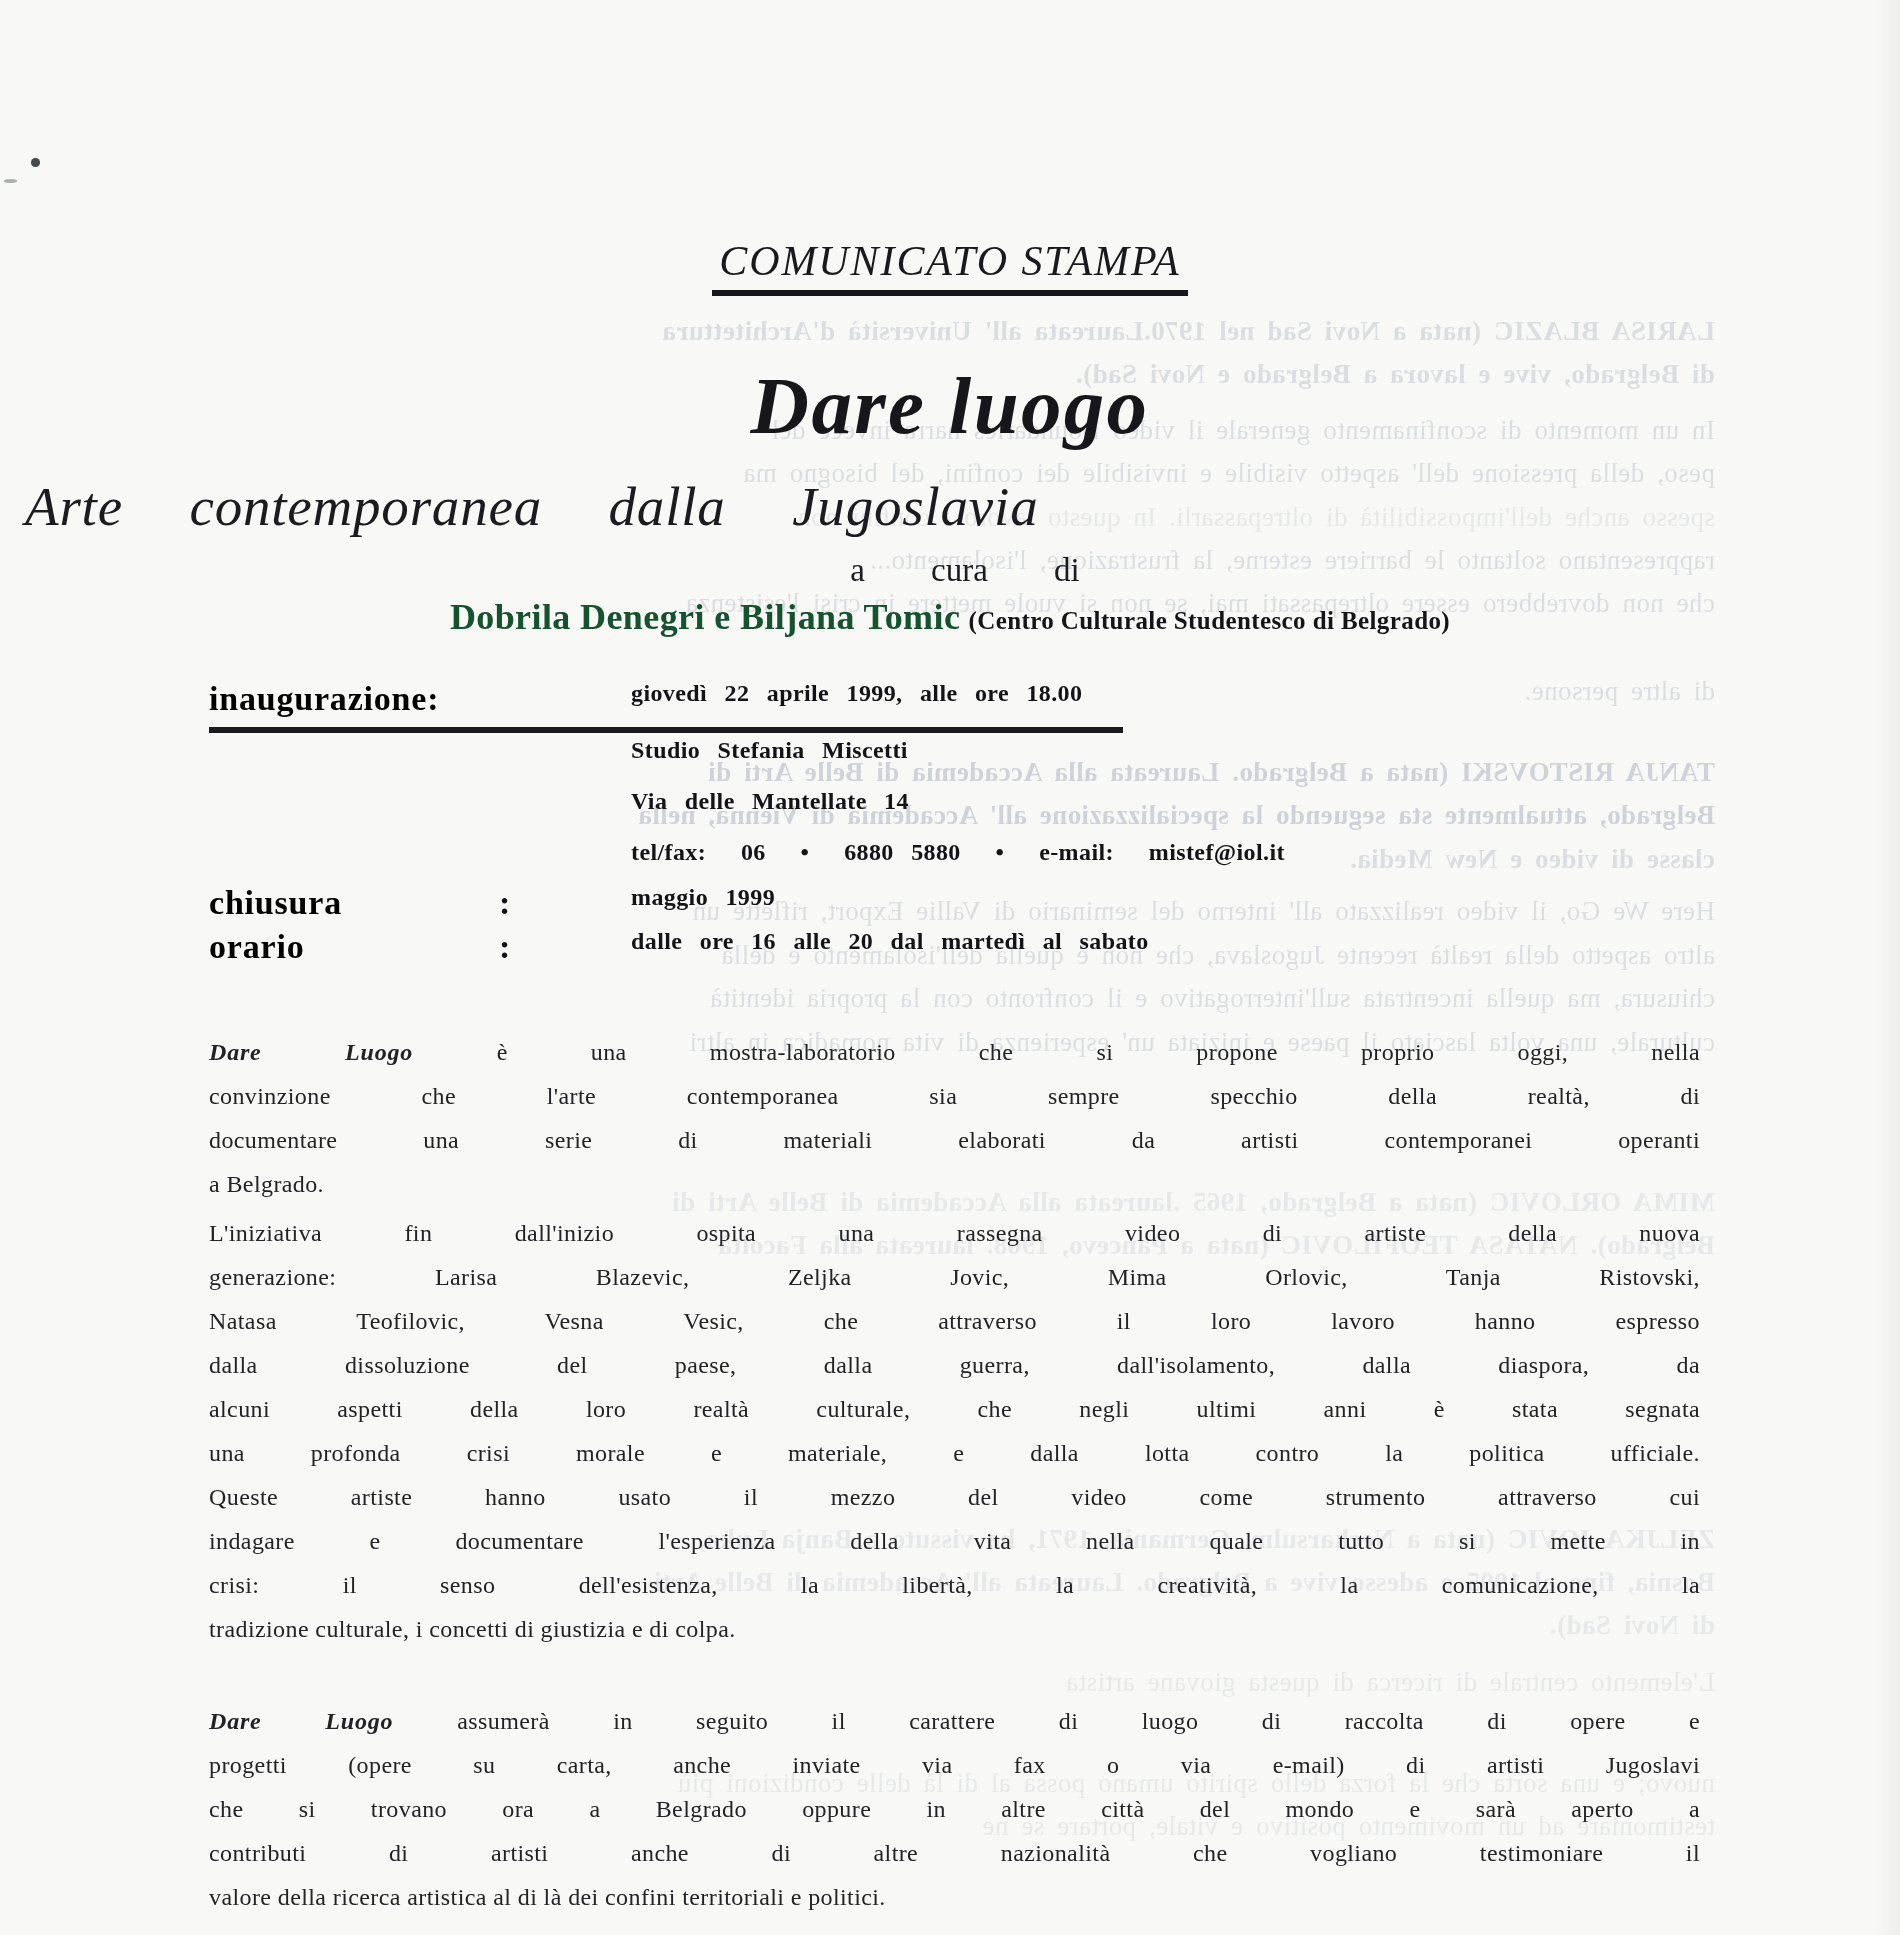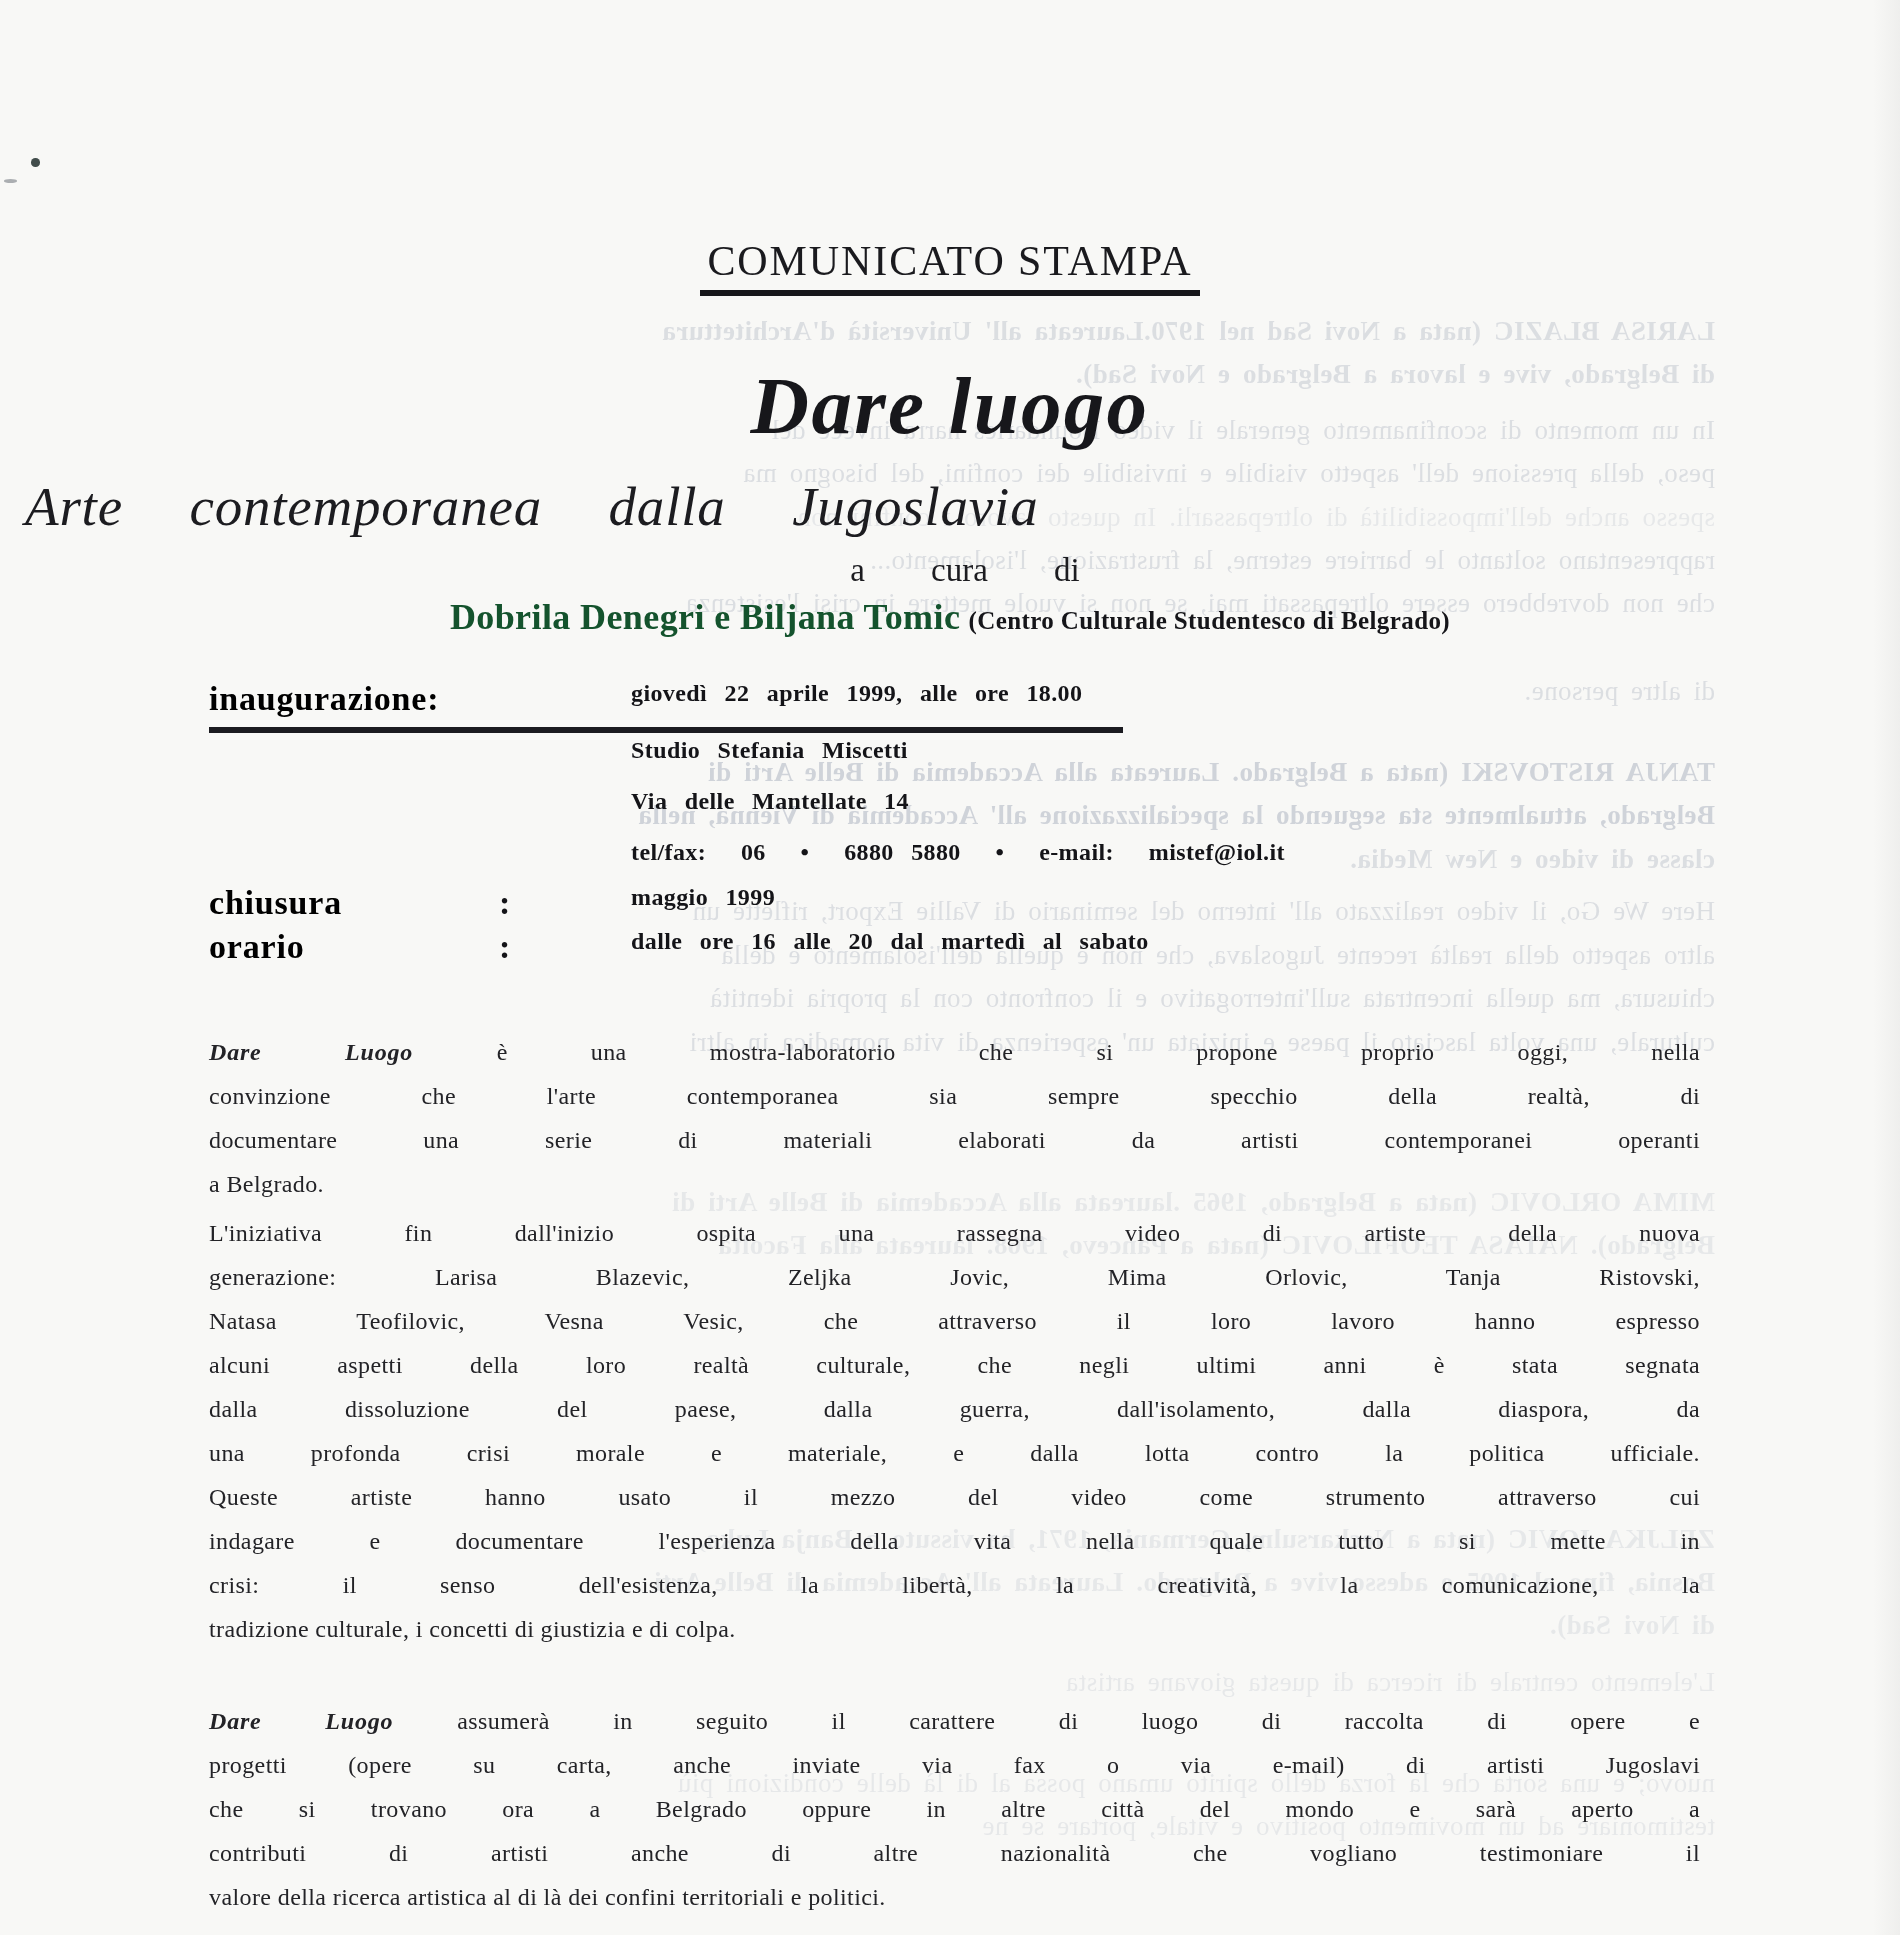--- a/index.html
+++ b/index.html
@@ -30,20 +30,21 @@
 
   
   .kicker-wrap{position:absolute;top:237px;left:0;width:100%;text-align:center;}
   .kicker{
     display:inline-block;
     font-size:42px;letter-spacing:1.9px;
     color:#1a1a1e;
     padding:0 7px 5.4px 7px;
     border-bottom:6.6px solid #17171b;
     white-space:nowrap;
+    font-style:italic;
   }
   .title-wrap{position:absolute;top:360px;left:0;width:100%;text-align:center;}
   .main-title{
     font-style:italic;font-weight:700;
     font-size:81px;letter-spacing:2.3px;color:#17171b;white-space:nowrap;
   }
   .subtitle-wrap{position:absolute;top:475px;left:0;width:100%;text-align:left;margin-left:25px;}
   .subtitle{
     font-style:italic;font-size:55px;letter-spacing:0.8px;word-spacing:52px;
     color:#1c1c20;white-space:nowrap;
@@ -166,22 +167,22 @@
   <div class="para" style="top:1030px">
       <div class="pline"><span class="lead">Dare Luogo  </span>è una mostra-laboratorio che si propone proprio oggi, nella</div>
       <div class="pline">convinzione che l'arte contemporanea sia sempre specchio della realtà, di</div>
       <div class="pline">documentare una serie di materiali elaborati da artisti contemporanei operanti</div>
       <div class="pline short">a Belgrado.</div>
     </div>
   <div class="para" style="top:1211px">
       <div class="pline">L'iniziativa fin dall'inizio ospita una rassegna video di artiste della nuova</div>
       <div class="pline">generazione: Larisa Blazevic, Zeljka Jovic, Mima Orlovic, Tanja Ristovski,</div>
       <div class="pline">Natasa Teofilovic, Vesna Vesic, che attraverso il loro lavoro hanno espresso</div>
+      <div class="pline">dalla dissoluzione del paese, dalla guerra, dall'isolamento, dalla diaspora, da</div>
       <div class="pline">alcuni aspetti della loro realtà culturale, che negli ultimi anni è stata segnata</div>
-      <div class="pline">dalla dissoluzione del paese, dalla guerra, dall'isolamento, dalla diaspora, da</div>
       <div class="pline">una profonda crisi morale e materiale, e dalla lotta contro la politica ufficiale.</div>
       <div class="pline">Queste artiste hanno usato il mezzo del video come strumento attraverso cui</div>
       <div class="pline">indagare e documentare l'esperienza della vita nella quale tutto si mette in</div>
       <div class="pline">crisi: il senso dell'esistenza, la libertà, la creatività, la comunicazione, la</div>
       <div class="pline short">tradizione culturale, i concetti di giustizia e di colpa.</div>
     </div>
   <div class="para" style="top:1699px">
       <div class="pline"><span class="lead">Dare Luogo  </span>assumerà in seguito il carattere di luogo di raccolta di opere e</div>
       <div class="pline">progetti (opere su carta, anche inviate via fax o via e-mail) di artisti Jugoslavi</div>
       <div class="pline">che si trovano ora a Belgrado oppure in altre città del mondo  e sarà aperto a</div>

